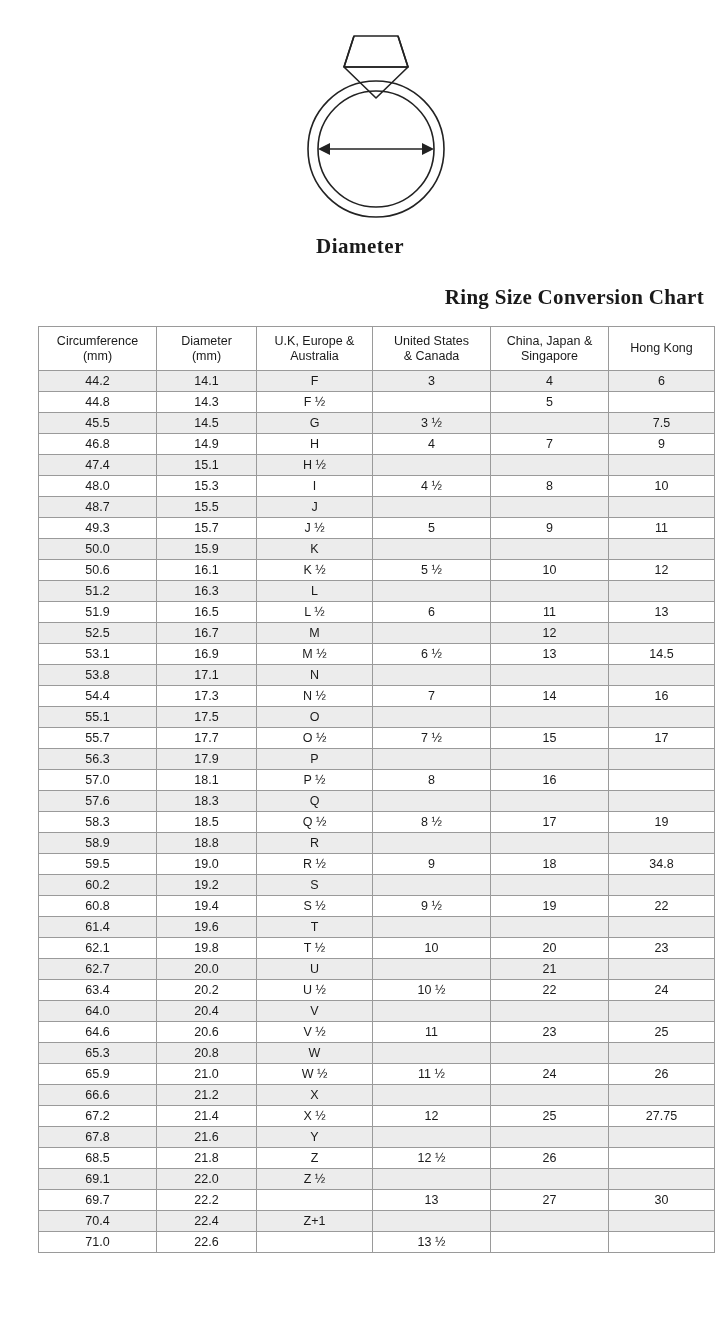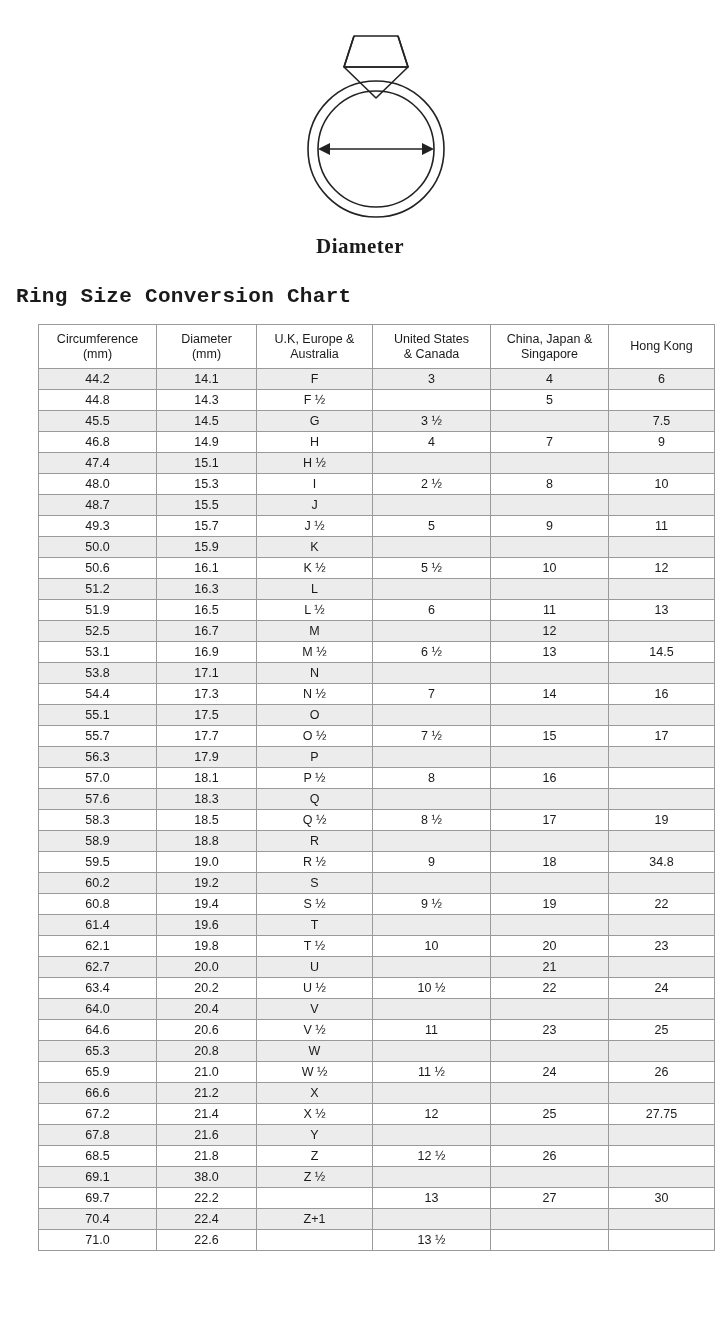--- a/index.html
+++ b/index.html
@@ -32,22 +32,22 @@
   
   .caption {
     text-align: center;
     font-family: "Liberation Serif", serif;
     font-weight: bold;
     font-size: 21px;
     letter-spacing: 0.5px;
     margin: 18px 0 0 0;
   }
   .chart-title {
-    text-align: left;
-    font-family: Liberation Mono, monospace;
+    text-align: right;
+    font-family: Liberation Serif, serif;
     font-weight: bold;
     font-size: 21px;
     letter-spacing: 0.3px;
     margin: 26px 0 16px 0;
   }
 
   
   .table-wrap {
     padding: 0 22px 18px 22px;
   }
@@ -198,21 +198,21 @@
             <td>15.1</td>
             <td>H ½</td>
             <td></td>
             <td></td>
             <td></td>
           </tr>
           <tr>
             <td>48.0</td>
             <td>15.3</td>
             <td>I</td>
-            <td>2 ½</td>
+            <td>4 ½</td>
             <td>8</td>
             <td>10</td>
           </tr>
           <tr>
             <td>48.7</td>
             <td>15.5</td>
             <td>J</td>
             <td></td>
             <td></td>
             <td></td>
@@ -460,21 +460,21 @@
           <tr>
             <td>68.5</td>
             <td>21.8</td>
             <td>Z</td>
             <td>12 ½</td>
             <td>26</td>
             <td></td>
           </tr>
           <tr>
             <td>69.1</td>
-            <td>38.0</td>
+            <td>22.0</td>
             <td>Z ½</td>
             <td></td>
             <td></td>
             <td></td>
           </tr>
           <tr>
             <td>69.7</td>
             <td>22.2</td>
             <td></td>
             <td>13</td>

